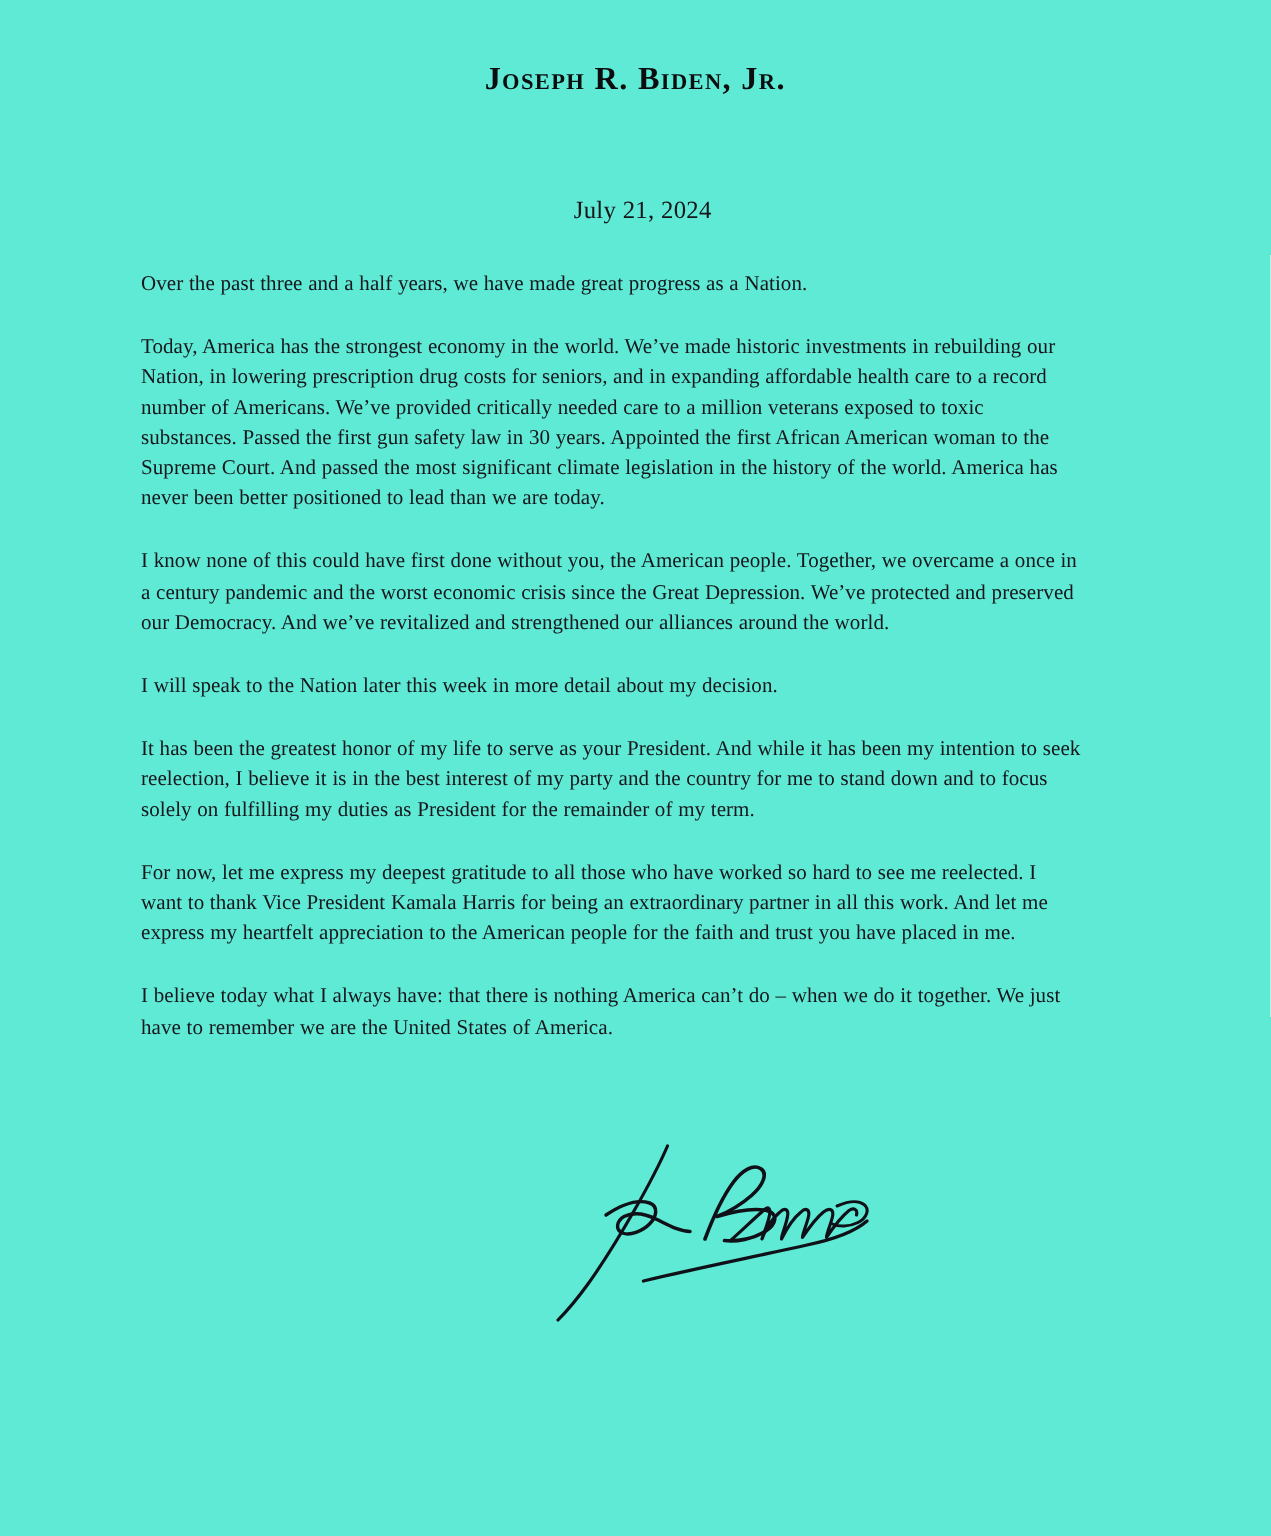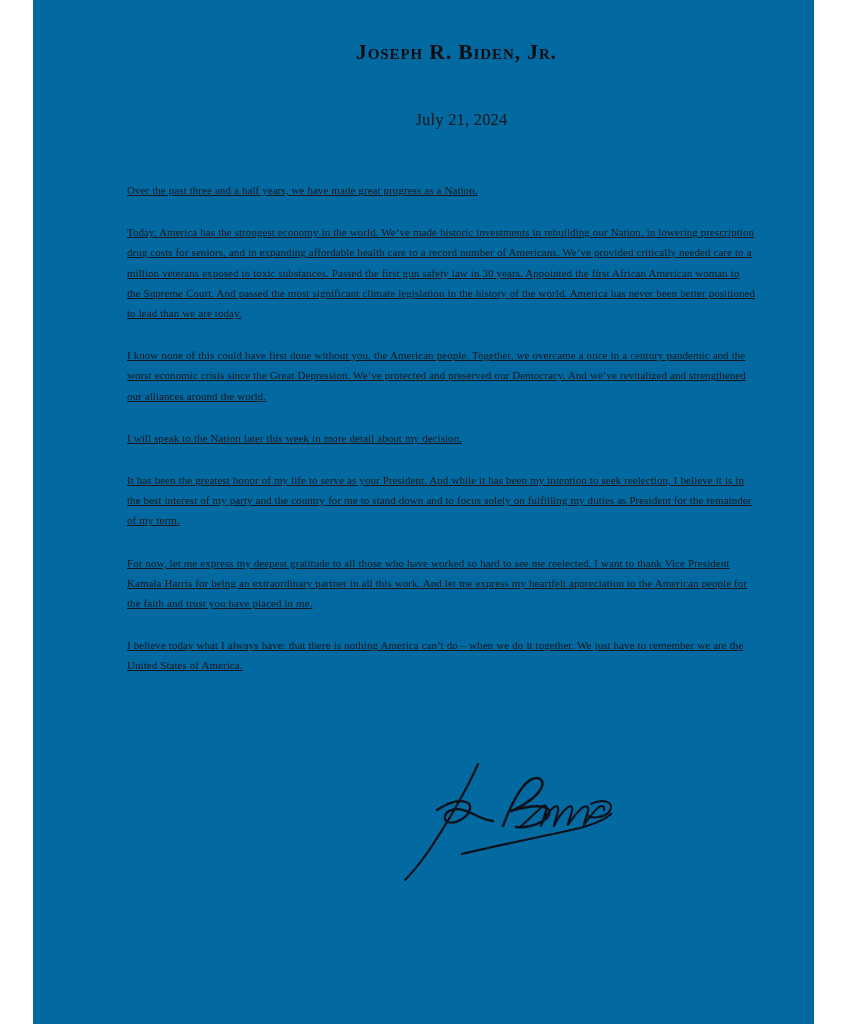--- a/index.html
+++ b/index.html
@@ -8,23 +8,23 @@
     padding: 0;
     background: #ffffff;
   }
   body {
     font-family: "Liberation Serif", "DejaVu Serif", serif;
     color: #111111;
     -webkit-font-smoothing: antialiased;
   }
   .page {
     position: relative;
-    width: 781px;
+    width: 847px;
     height: 1024px;
-    background: #0369a1;
+    background: #5eead4;
     overflow: hidden;
     margin: 0 auto;
   }
 
   
   .letterhead {
     position: absolute;
     top: 40px;
     left: 0;
     width: 847px;
@@ -37,21 +37,21 @@
     font-variant: small-caps;
     font-weight: 600;
     letter-spacing: 0.9px;
     color: #0d0d10;
     white-space: nowrap;
   }
 
   
   .date-line {
     position: absolute;
-    top: 110px;
+    top: 130px;
     left: 0;
     width: 847px;
     text-align: center;
   }
   .date-text {
     display: inline-block;
     font-size: 16.5px;
     color: #15151a;
     letter-spacing: 0.2px;
     margin-left: 10px;
@@ -65,28 +65,27 @@
     width: 628px;
   }
   .salutation {
     font-size: 16.2px;
     line-height: 20px;
     color: #14141a;
     margin: 0 0 22px 0;
     letter-spacing: 0.05px;
   }
   .para {
-    font-size: 11px;
+    font-size: 14px;
     line-height: 20.2px;
     color: #16161c;
     margin: 0 0 22px 0;
     text-align: left;
     letter-spacing: 0.05px;
     word-spacing: 0.2px;
-    text-decoration: underline;
   }
   .para:last-child {
     margin-bottom: 0;
   }
 
   
   .signature-area {
     position: absolute;
     top: 758px;
     left: 352px;

